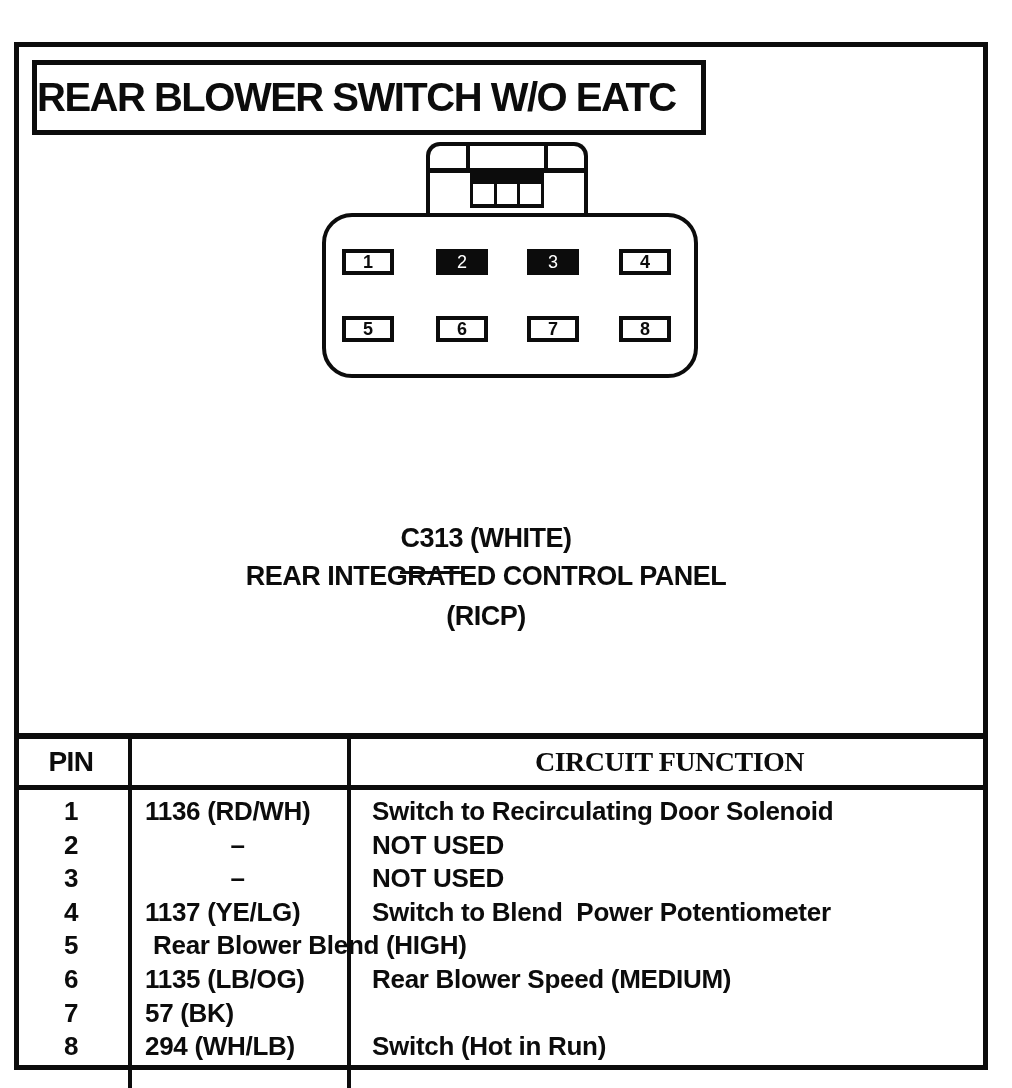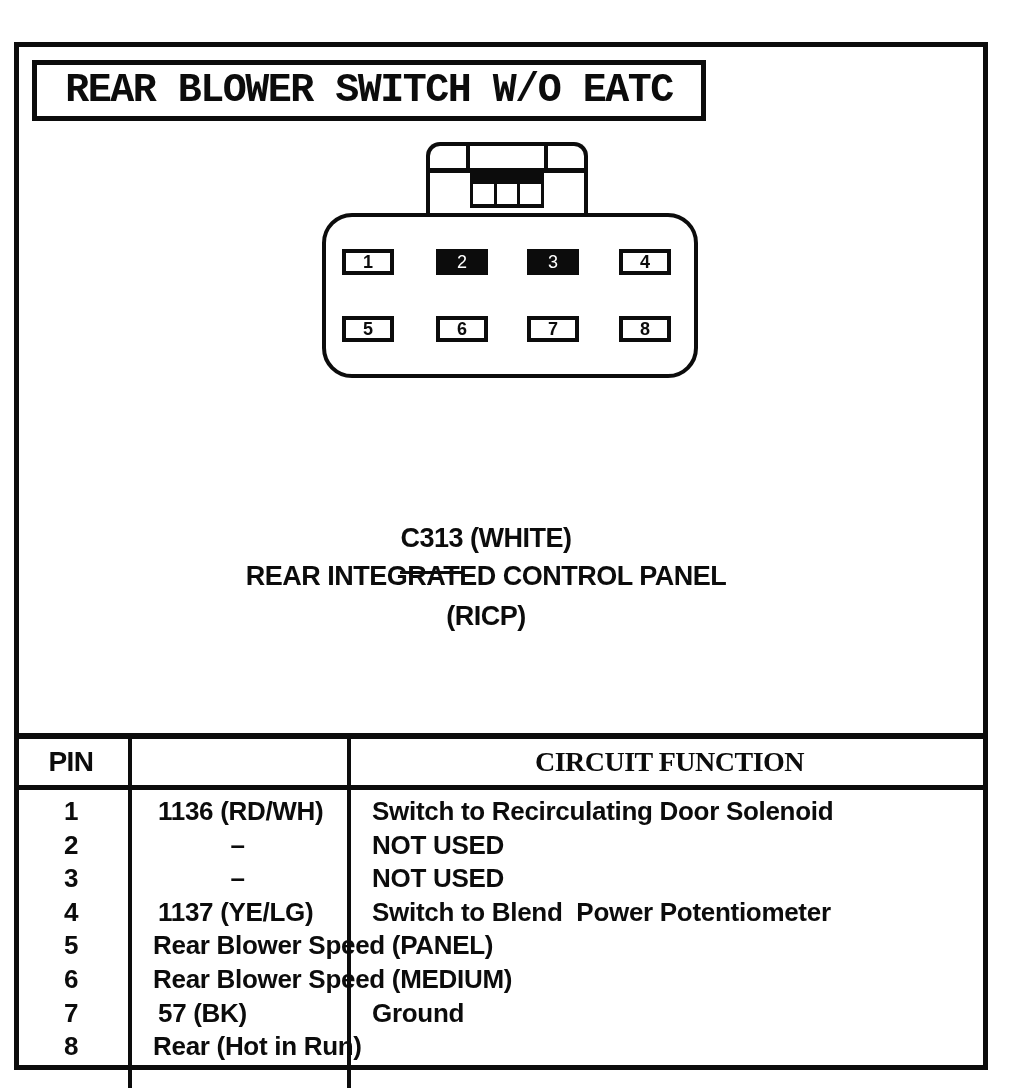--- a/index.html
+++ b/index.html
@@ -8,23 +8,23 @@
     font-family:"Liberation Sans","DejaVu Sans",sans-serif;color:#0c0c0c;
     overflow:hidden;
   }
   
   .frame{
     position:absolute;left:14px;top:42px;width:974px;height:1028px;
     border:5px solid #0c0c0c;box-sizing:border-box;
   }
   
   .title-box{
-    position:absolute;left:32px;top:60px;width:674px;height:61px;
+    position:absolute;left:32px;top:60px;width:674px;height:75px;
     border:5px solid #0c0c0c;box-sizing:border-box;
-    display:flex;align-items:center;justify-content:center;font-family:Liberation Mono, monospace;
+    display:flex;align-items:center;
   }
   .title-text{
     font-size:40px;font-weight:700;letter-spacing:-1.5px;white-space:nowrap;
   }
   
   .tab{
     position:absolute;left:426px;top:142px;width:162px;height:71px;
     border:4px solid #0c0c0c;border-bottom:none;box-sizing:border-box;
     border-radius:14px 14px 0 0;background:#fff;
   }
@@ -64,21 +64,21 @@
   .th{
     position:absolute;top:6px;height:46px;line-height:46px;text-align:center;
     font-size:28px;font-weight:700;letter-spacing:-0.5px;
   }
   .th-pin{left:0;width:114px;}
   .th-circuit{left:118px;width:215px;}
   .th-fn{left:337px;width:637px;font-family:Liberation Serif, serif;}
   .t-body{position:absolute;left:0;right:0;top:62px;bottom:6px;display:flex;flex-direction:column;}
   .trow{display:flex;height:33.6px;line-height:33.6px;font-size:26px;font-weight:700;letter-spacing:-0.3px;}
   .td-pin{width:114px;text-align:center;}
-  .td-circuit{width:219px;box-sizing:border-box;padding-left:30px;}
+  .td-circuit{width:219px;box-sizing:border-box;padding-left:17px;}
   .td-circuit.dash{padding-left:0;text-align:center;}
   .td-fn{flex:1;box-sizing:border-box;padding-left:25px;white-space:pre;}
 </style>
 </head>
 <body>
 
 <div class="page">
 
   <div class="frame"></div>
 
@@ -138,31 +138,32 @@
         <div class="td-circuit dash">–</div>
         <div class="td-fn">NOT USED</div>
       </div>
       <div class="trow">
         <div class="td-pin">4</div>
         <div class="td-circuit">1137 (YE/LG)</div>
         <div class="td-fn">Switch to Blend  Power Potentiometer</div>
       </div>
       <div class="trow">
         <div class="td-pin">5</div>
-        <div class="td-fn">Rear Blower Speed (PANEL)</div>
+        <div class="td-fn">Rear Blower Blend (HIGH)</div>
       </div>
       <div class="trow">
         <div class="td-pin">6</div>
+        <div class="td-circuit">1135 (LB/OG)</div>
         <div class="td-fn">Rear Blower Speed (MEDIUM)</div>
       </div>
       <div class="trow">
         <div class="td-pin">7</div>
         <div class="td-circuit">57 (BK)</div>
-        <div class="td-fn">Ground</div>
       </div>
       <div class="trow">
         <div class="td-pin">8</div>
-        <div class="td-fn">Rear (Hot in Run)</div>
+        <div class="td-circuit">294 (WH/LB)</div>
+        <div class="td-fn">Switch (Hot in Run)</div>
       </div>
     </div>
   </div>
 
 </div>
 
 </body></html>

